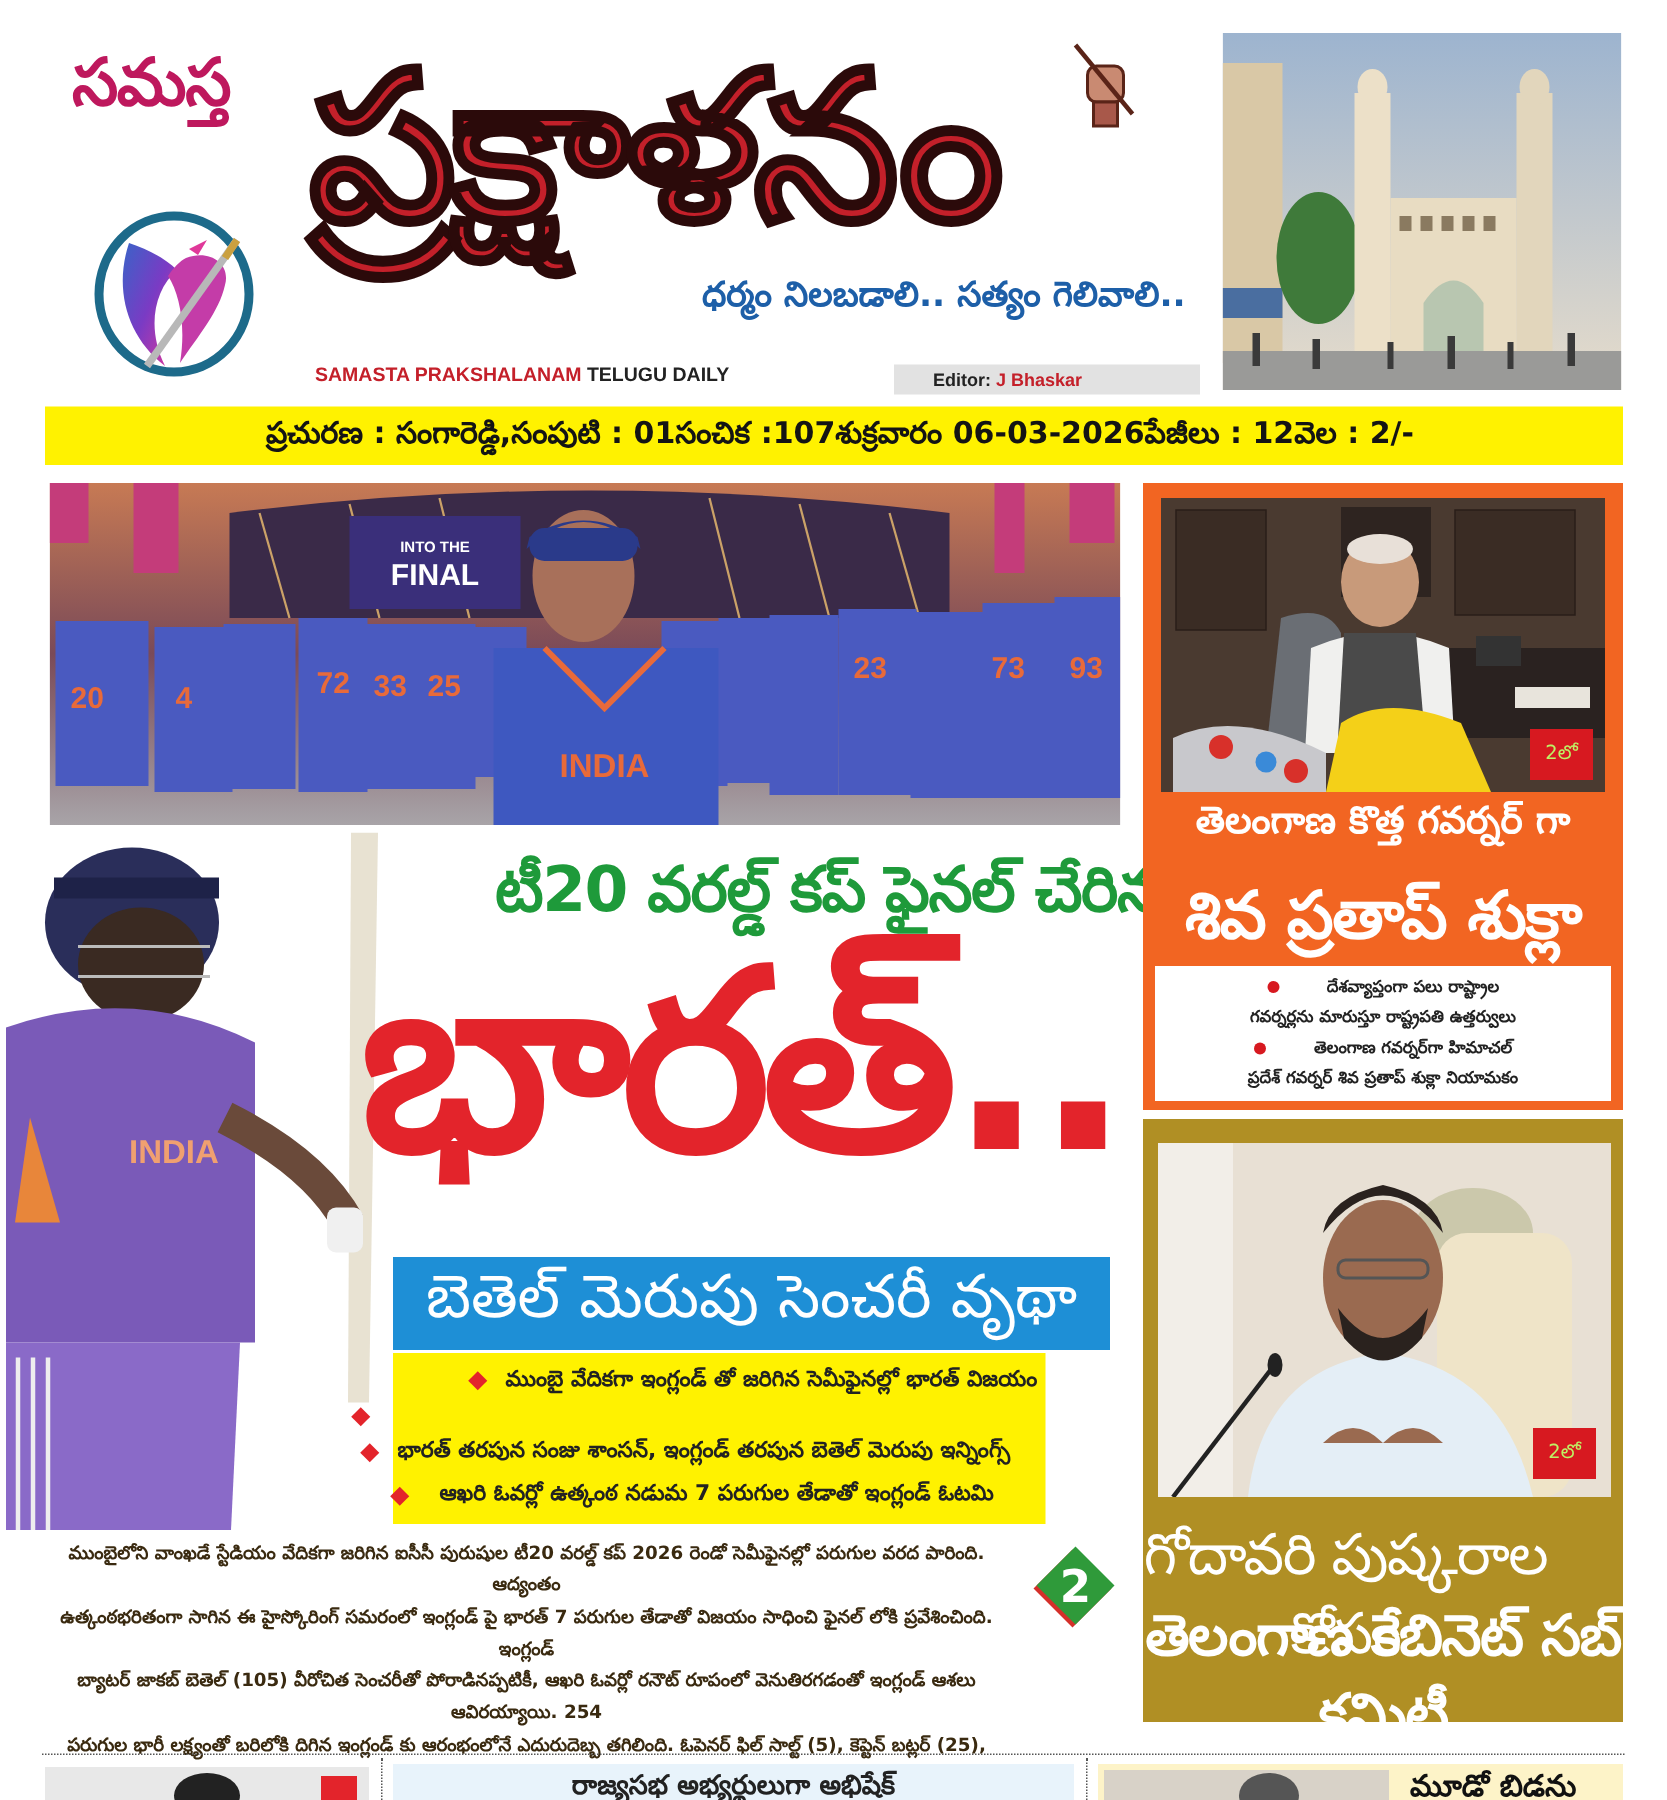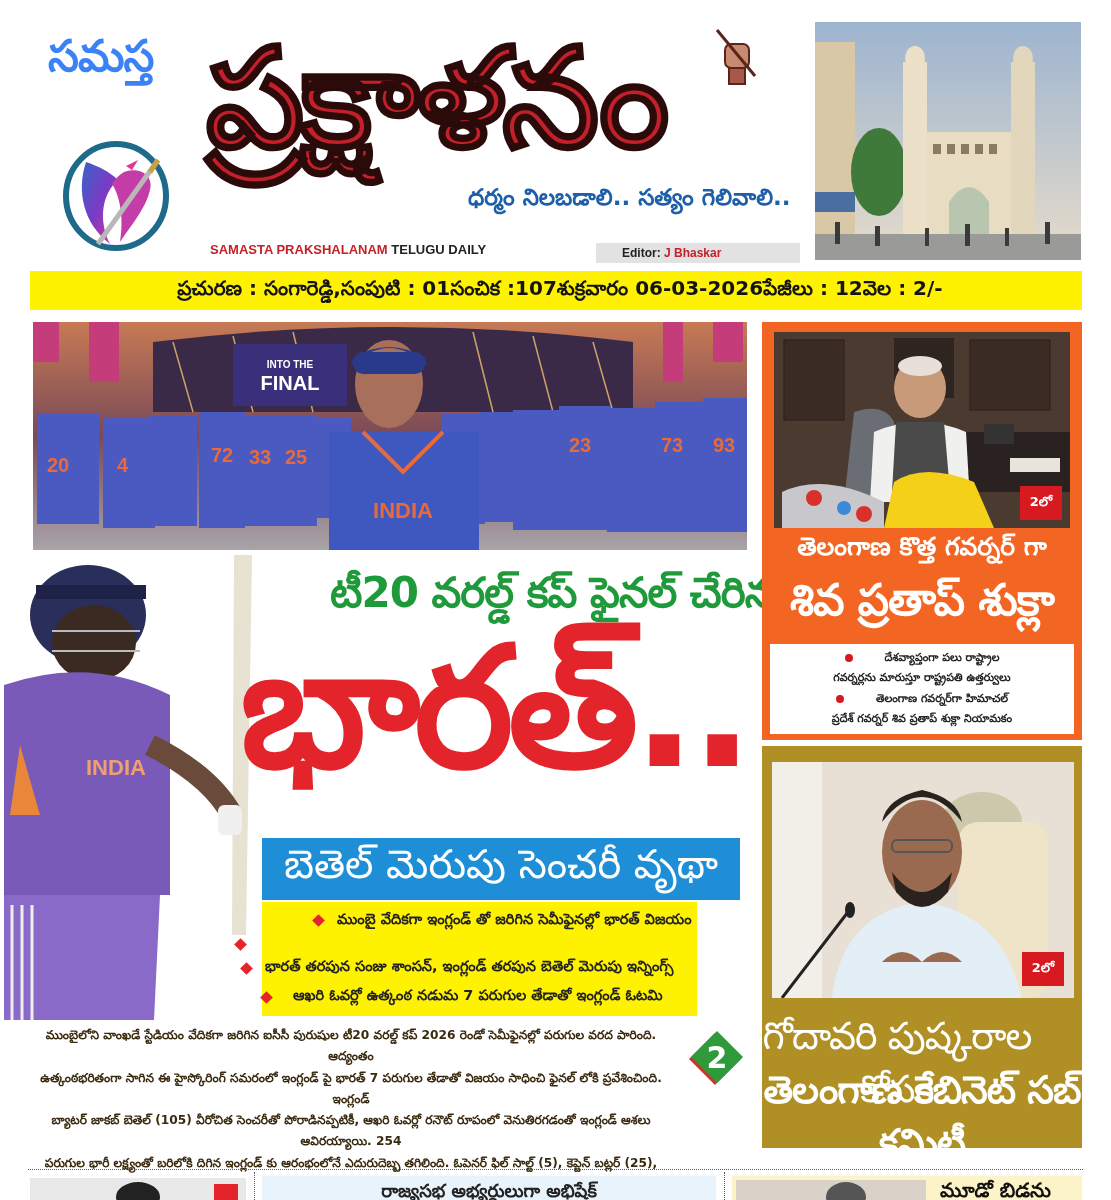--- a/index.html
+++ b/index.html
@@ -1,21 +1,21 @@
 <!DOCTYPE html>
 <html><head>
 <meta charset="utf-8">
 <style>
   * { box-sizing: border-box; margin: 0; padding: 0; }
   html, body { width: 1111px; height: 1200px; background: #ffffff; overflow: hidden; }
   body { font-family: "DejaVu Sans", sans-serif; color: #111; position: relative; }
 
   
   .masthead { position: absolute; left: 0; top: 0; width: 1111px; height: 268px; }
-  .samasta { position: absolute; left: 48px; top: 30px; font-size: 44px; font-weight: bold; color: #3b82f6; letter-spacing: -1px; }
+  .samasta { position: absolute; left: 48px; top: 30px; font-size: 44px; font-weight: bold; color: #be185d; letter-spacing: -1px; }
   .logo-bird { position: absolute; left: 58px; top: 132px; width: 116px; height: 122px; }
   .title-main { position: absolute; left: 206px; top: 30px; font-size: 138px; line-height: 1; font-weight: bold;
     color: #c4202a; -webkit-text-stroke: 3px #2b0a0a; letter-spacing: -4px; font-family: "DejaVu Sans", sans-serif; }
   .fist-icon { position: absolute; left: 715px; top: 28px; width: 42px; height: 58px; }
   .tagline { position: absolute; left: 468px; top: 184px; font-size: 23px; font-weight: bold; color: #1d5fa8; }
   .sub-en { position: absolute; left: 210px; top: 242px; font-size: 13px; font-weight: bold; font-family: "Liberation Sans", sans-serif; }
   .sub-en .red { color: #c4202a; }
   .sub-en .dark { color: #222; }
   .editor { position: absolute; left: 596px; top: 243px; width: 204px; height: 20px; background: #e2e2e2;
     font-family: "Liberation Sans", sans-serif; font-size: 12px; font-weight: bold; padding: 3px 0 0 26px; color: #222; }
@@ -60,24 +60,24 @@
     text-align: center; font-size: 18px; font-weight: bold; color: #222; padding-top: 4px; }
   .dotted-v2 { position: absolute; left: 724px; top: 1172px; height: 28px; border-left: 1.5px dotted #555; }
   .bottom-right { position: absolute; left: 732px; top: 1176px; width: 350px; height: 24px; background: #fdf3c8; }
   .bottom-right .photo { position: absolute; left: 4px; top: 4px; width: 190px; height: 20px; background: #d8d2c8; }
   .bottom-right .photo .head { position: absolute; left: 90px; top: 2px; width: 40px; height: 30px; border-radius: 50%; background: #555; }
   .bottom-right .head-text { position: absolute; left: 208px; top: 2px; font-size: 20px; font-weight: bold; color: #111; }
 
   
   .gov-box { position: absolute; left: 762px; top: 322px; width: 320px; height: 418px; background: #f26522; }
   .gov-photo { position: absolute; left: 12px; top: 10px; width: 296px; height: 196px; overflow: hidden; }
-  .jump-tag { position: absolute; width: 42px; height: 34px; background: #d71920; color: #ffffff; font-size: 13px; font-weight: bold;
+  .jump-tag { position: absolute; width: 42px; height: 34px; background: #d71920; color: #bef264; font-size: 13px; font-weight: normal;
     display: flex; align-items: center; justify-content: center; }
   .gov-kicker { position: absolute; left: 0; top: 210px; width: 320px; text-align: center; font-size: 25px; color: #fff; font-weight: bold; }
-  .gov-head { position: absolute; left: 0; top: 252px; width: 320px; text-align: center; font-size: 44px; color: #fff; font-weight: bold; letter-spacing: -1px; }
+  .gov-head { position: absolute; left: 0; top: 263px; width: 320px; text-align: center; font-size: 44px; color: #fff; font-weight: bold; letter-spacing: -1px; }
   .gov-points { position: absolute; left: 8px; top: 322px; width: 304px; height: 90px; background: #fff;
     display: flex; flex-direction: column; justify-content: space-around; align-items: center; padding: 4px 0; }
   .gp-line { font-size: 11px; font-weight: bold; color: #222; display: flex; align-items: center; white-space: nowrap; gap: 20px; }
   .dot { width: 8px; height: 8px; border-radius: 50%; background: #d71920; margin-right: 12px; display: inline-block; }
 
   
   .cab-box { position: absolute; left: 762px; top: 746px; width: 320px; height: 402px; background: #b08f24; }
   .cab-photo { position: absolute; left: 10px; top: 16px; width: 302px; height: 236px; overflow: hidden; }
   .cab-head1 { position: absolute; left: 0; top: 268px; width: 270px; text-align: center; font-size: 38px; color: #fff; font-weight: normal; letter-spacing: -1px; }
   .cab-head2 { position: absolute; left: 0; top: 322px; width: 320px; text-align: center; font-size: 38px; color: #fff; font-weight: bold; letter-spacing: -1px; }

